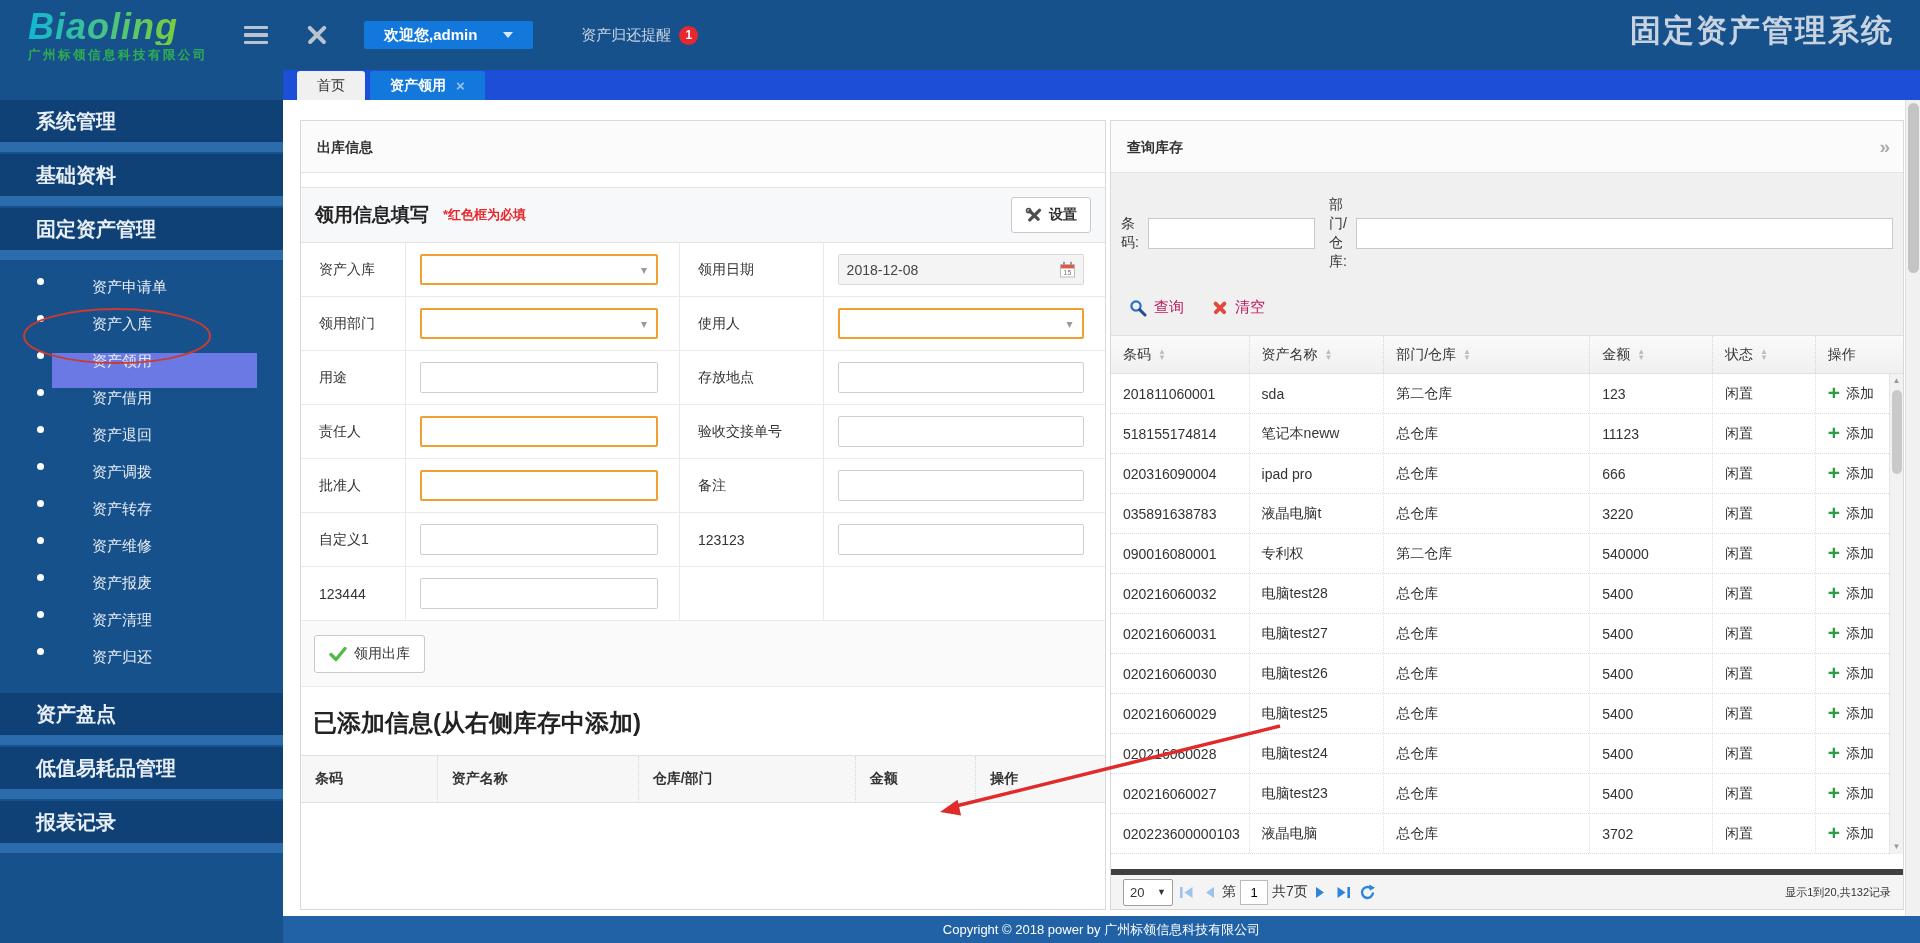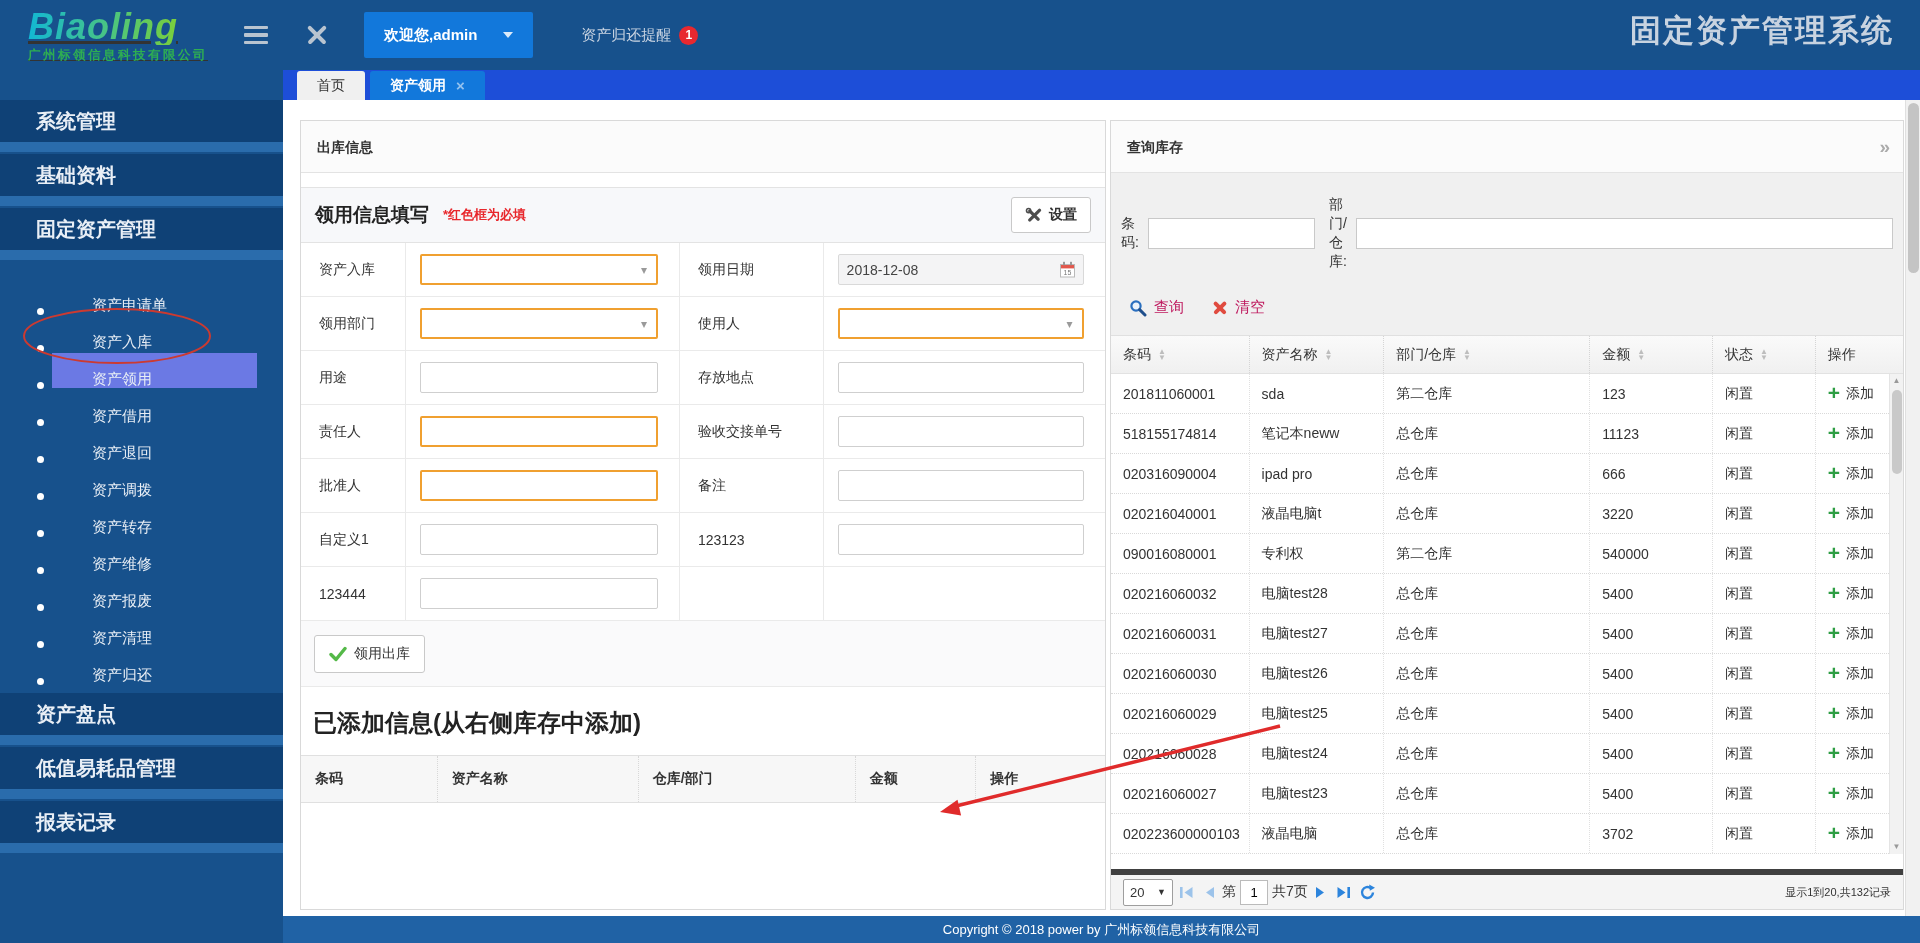--- a/index.html
+++ b/index.html
@@ -1,47 +1,47 @@
 <!DOCTYPE html>
 <html><head>
 <meta charset="utf-8">
 <style>
   * { margin:0; padding:0; box-sizing:border-box; }
   html,body { width:1920px; height:943px; overflow:hidden; font-family:"Liberation Sans","DejaVu Sans",sans-serif; background:#fff; color:#333; }
   .page { position:relative; width:1920px; height:943px; background:#17518C; }
 
   
   .header { position:absolute; top:0; left:0; right:0; height:70px; background:#17518C; display:flex; align-items:center; }
-  .logo { margin-left:28px; display:flex; flex-direction:column; line-height:1;text-decoration:underline; }
+  .logo { margin-left:28px; display:flex; flex-direction:column; line-height:1; }
   .logo-main { font-size:36px; font-weight:bold; font-style:italic; letter-spacing:1px;
     color:#2FBFB0; background:linear-gradient(90deg,#12b7d4,#8fd41c);
     -webkit-background-clip:text; background-clip:text; -webkit-text-fill-color:transparent; }
   .logo-sub { margin-top:4px; font-size:12.5px; font-weight:bold; color:#2EAE52; letter-spacing:2.5px; }
   .burger { margin-left:36px; display:flex; flex-direction:column; gap:4px; cursor:pointer; }
   .burger i { display:block; width:24px; height:3.5px; background:#B9C4D0; border-radius:1px; }
   .xclose { margin-left:36px; position:relative; width:26px; height:26px; cursor:pointer; }
   .xclose i { position:absolute; left:1px; top:11px; width:24px; height:3.5px; background:#B9C4D0; border-radius:2px; }
   .xclose i:first-child { transform:rotate(45deg); } .xclose i:last-child { transform:rotate(-45deg); }
-  .welcome-btn { margin-left:34px; height:46px; padding:0 20px; background:#1278DB; color:#fff; font-size:15px; font-weight:bold; display:flex; align-items:center; gap:26px; border:none; border-radius:2px; cursor:pointer; }
+  .welcome-btn { margin-left:34px; height:28px; padding:0 20px; background:#1278DB; color:#fff; font-size:15px; font-weight:bold; display:flex; align-items:center; gap:26px; border:none; border-radius:2px; cursor:pointer; }
   .welcome-caret { width:0; height:0; border-left:5.5px solid transparent; border-right:5.5px solid transparent; border-top:6px solid rgba(255,255,255,.85); }
   .reminder { margin-left:48px; display:flex; align-items:center; gap:8px; color:#C9D4E2; font-size:15px; cursor:pointer; }
   .badge { width:19px; height:19px; border-radius:50%; background:#E8282F; color:#fff; font-size:12px; font-weight:bold; display:flex; align-items:center; justify-content:center; }
   .app-title { position:absolute; right:26px; top:10px; font-size:31px; font-weight:600; color:#C8D3E0; letter-spacing:2px; }
 
   
   .tabstrip { position:absolute; left:283px; top:70px; right:0; height:30px; background:#1d4ed8; display:flex; align-items:flex-end; padding-left:14px; gap:5px; }
   .tab { height:29px; line-height:29px; padding:0 20px; font-size:14px; border-radius:3px 3px 0 0; background:#F0F0F0; color:#333; cursor:pointer; display:flex; align-items:center; gap:10px; }
   .tab.active { background:#1278DB; color:#fff; font-weight:bold; }
   .tab .tclose { color:rgba(255,255,255,.55); font-size:15px; font-weight:bold; line-height:1; }
 
   
   .sidebar { position:absolute; left:0; top:100px; width:283px; bottom:0; background:#17518C; overflow:hidden; }
   .sb-section { height:42px; line-height:42px; padding-left:36px; font-size:20px; font-weight:bold; color:#E9EFF6; background:#0F4176; box-shadow:0 10px 0 0 #2A6CAC; margin-bottom:12px; cursor:pointer; }
   .sb-items { padding-top:16px; padding-bottom:8px; }
-  .sb-item { position:relative; height:37px; display:flex; align-items:flex-end; cursor:pointer; }
+  .sb-item { position:relative; height:37px; display:flex; align-items:flex-start; cursor:pointer; }
   .sb-item .bullet { position:absolute; left:37px; width:7px; height:7px; border-radius:50%; background:#fff; }
   .sb-item .sb-label { position:relative; z-index:1; margin-left:92px; font-size:15px; color:#E8EEF5; }
   .sb-item.active::before { content:''; position:absolute; left:52px; right:26px; top:1px; bottom:1px; background:#6B79E4; }
 
   
   .main { position:absolute; left:283px; top:100px; right:15px; bottom:27px; background:#fff; }
   .panel { position:absolute; border:1px solid #D9D9D9; background:#fff; overflow:hidden; }
   .panel-left { left:17px; top:20px; width:806px; bottom:6px; }
   .panel-right { left:827px; top:20px; right:1px; bottom:6px; display:flex; flex-direction:column; }
   .ptitle { height:52px; line-height:52px; padding:0 16px; font-size:14px; font-weight:bold; color:#333; background:#FBFBFB; border-bottom:1px solid #E3E3E3; display:flex; align-items:center; justify-content:space-between; flex:none; }
@@ -426,21 +426,21 @@
             <div class="s-cell w4">666</div>
             <div class="s-cell w5">闲置</div>
             <div class="s-cell w6">
               <button class="add-link">
                 <span class="plus">+</span>
                 <span>添加</span>
               </button>
             </div>
           </div>
           <div class="s-row">
-            <div class="s-cell w1">020216040001</div>
+            <div class="s-cell w1">035891638783</div>
             <div class="s-cell w2">液晶电脑t</div>
             <div class="s-cell w3">总仓库</div>
             <div class="s-cell w4">3220</div>
             <div class="s-cell w5">闲置</div>
             <div class="s-cell w6">
               <button class="add-link">
                 <span class="plus">+</span>
                 <span>添加</span>
               </button>
             </div>

